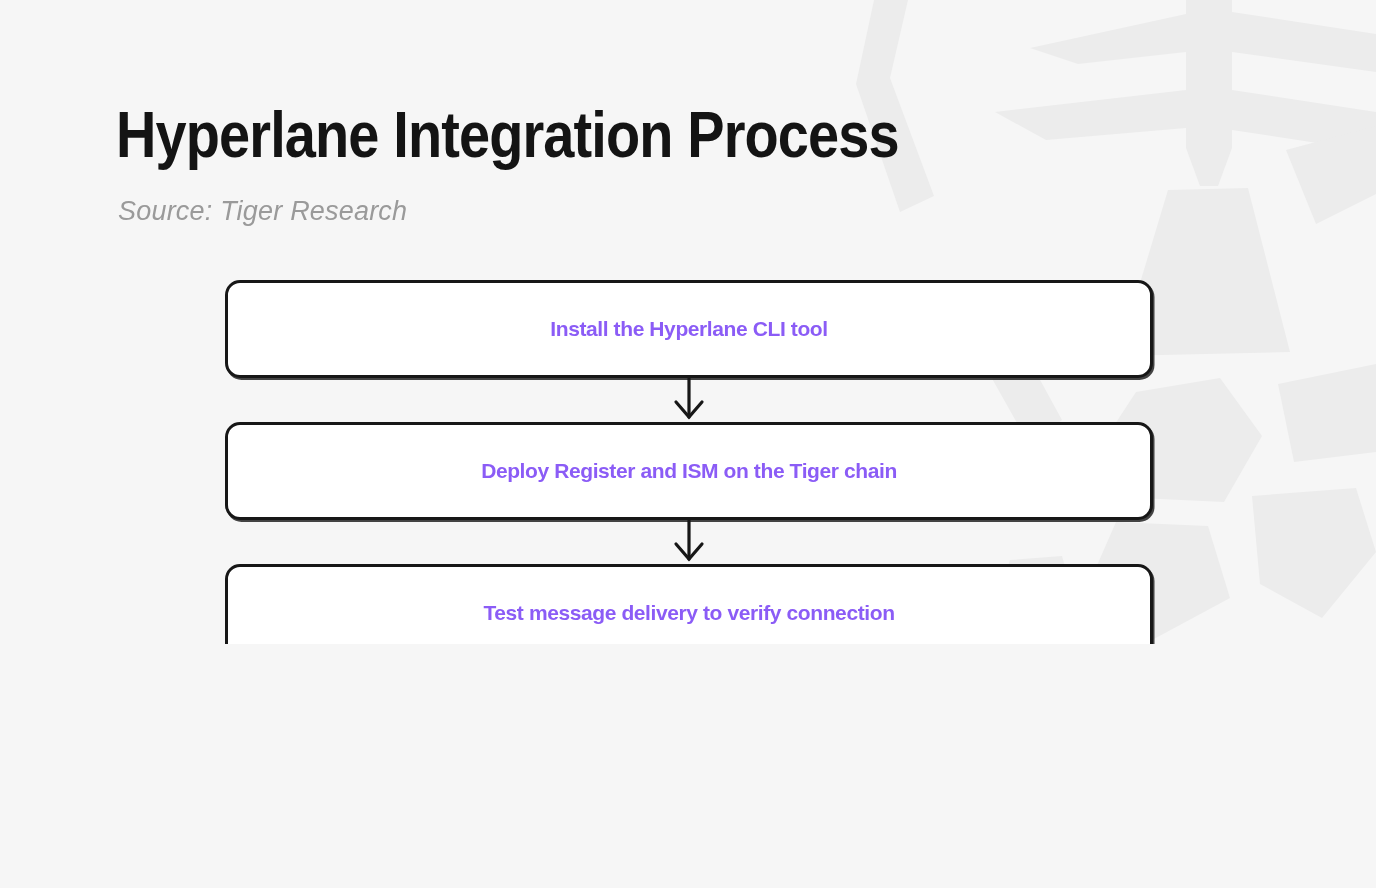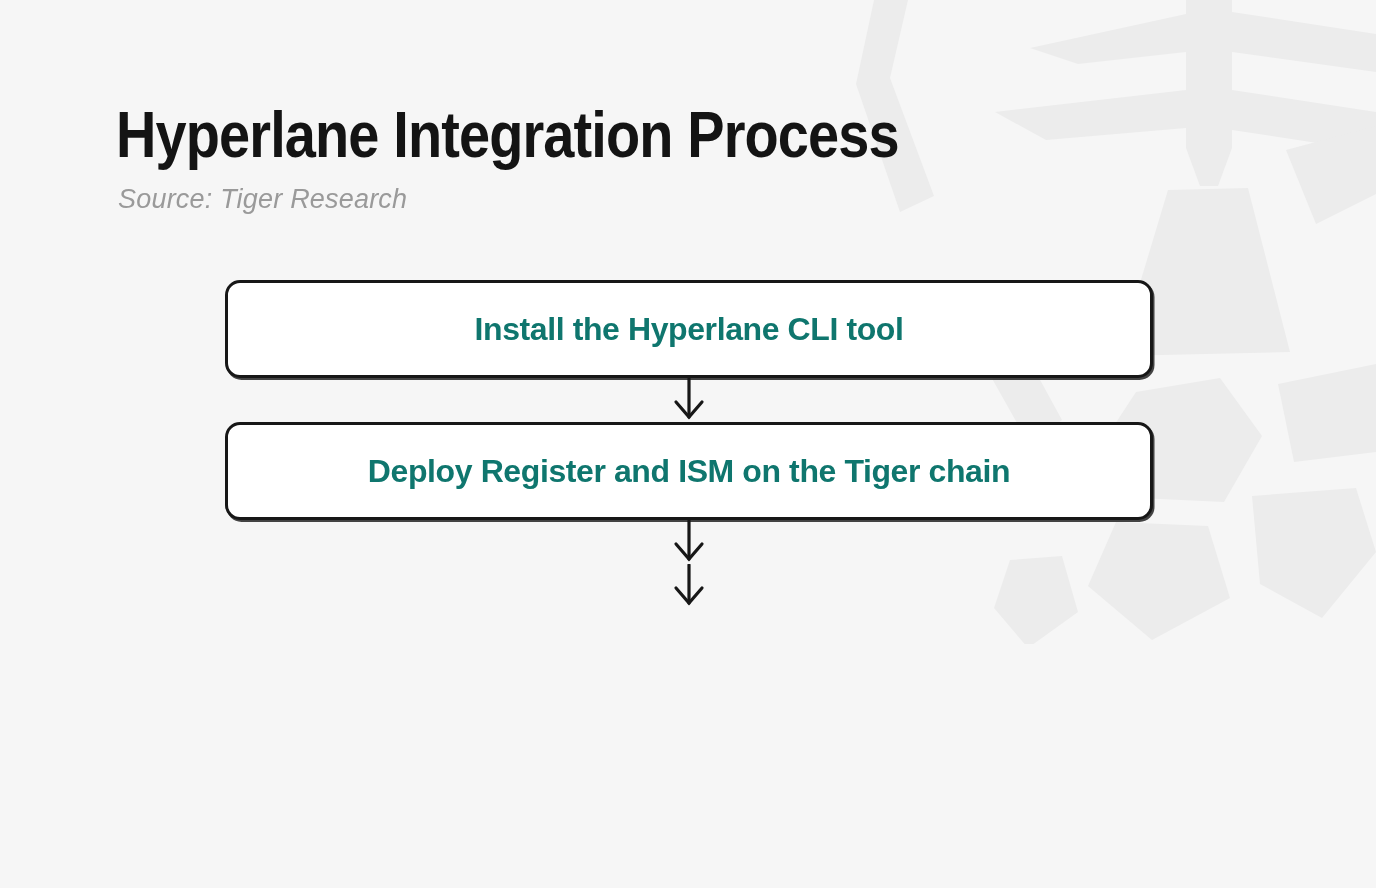--- a/index.html
+++ b/index.html
@@ -38,21 +38,21 @@
     font-weight: 700;
     color: #141414;
     letter-spacing: -1px;
     transform: scaleX(0.86);
     transform-origin: left center;
     white-space: nowrap;
   }
   .source-caption {
     position: absolute;
     left: 118px;
-    top: 184px;
+    top: 196px;
     font-size: 27px;
     font-style: italic;
     font-weight: 400;
     color: #9a9a9a;
     letter-spacing: 0.2px;
     white-space: nowrap;
   }
   .flowchart {
     position: absolute;
     left: 225px;
@@ -67,23 +67,23 @@
     height: 98px;
     background: #ffffff;
     border: 3px solid #171717;
     border-radius: 15px;
     box-shadow: 1.5px 2px 0 rgba(23,23,23,0.8);
     display: flex;
     align-items: center;
     justify-content: center;
   }
   .flow-step span {
-    font-size: 32px;
+    font-size: 21px;
     font-weight: 700;
-    color: #0f766e;
+    color: #8b5cf6;
     letter-spacing: -0.4px;
     white-space: nowrap;
   }
   .flow-arrow {
     width: 44px;
     height: 44px;
     display: block;
   }
 </style>
 </head>
@@ -143,20 +143,23 @@
         <span>Deploy Register and ISM on the Tiger chain</span>
       </div>
 
       <svg class="flow-arrow" viewBox="0 0 44 44" aria-hidden="true">
         <g stroke="#171717" stroke-width="3.2" fill="none" stroke-linecap="round">
           <line x1="22" y1="1" x2="22" y2="39"></line>
           <polyline points="9,24 22,39 35,24"></polyline>
         </g>
       </svg>
 
+      <div class="flow-step">
+        <span>Test message delivery to verify connection</span>
+      </div>
 
       <svg class="flow-arrow" viewBox="0 0 44 44" aria-hidden="true">
         <g stroke="#171717" stroke-width="3.2" fill="none" stroke-linecap="round">
           <line x1="22" y1="1" x2="22" y2="39"></line>
           <polyline points="9,24 22,39 35,24"></polyline>
         </g>
       </svg>
 
 
     </div>

